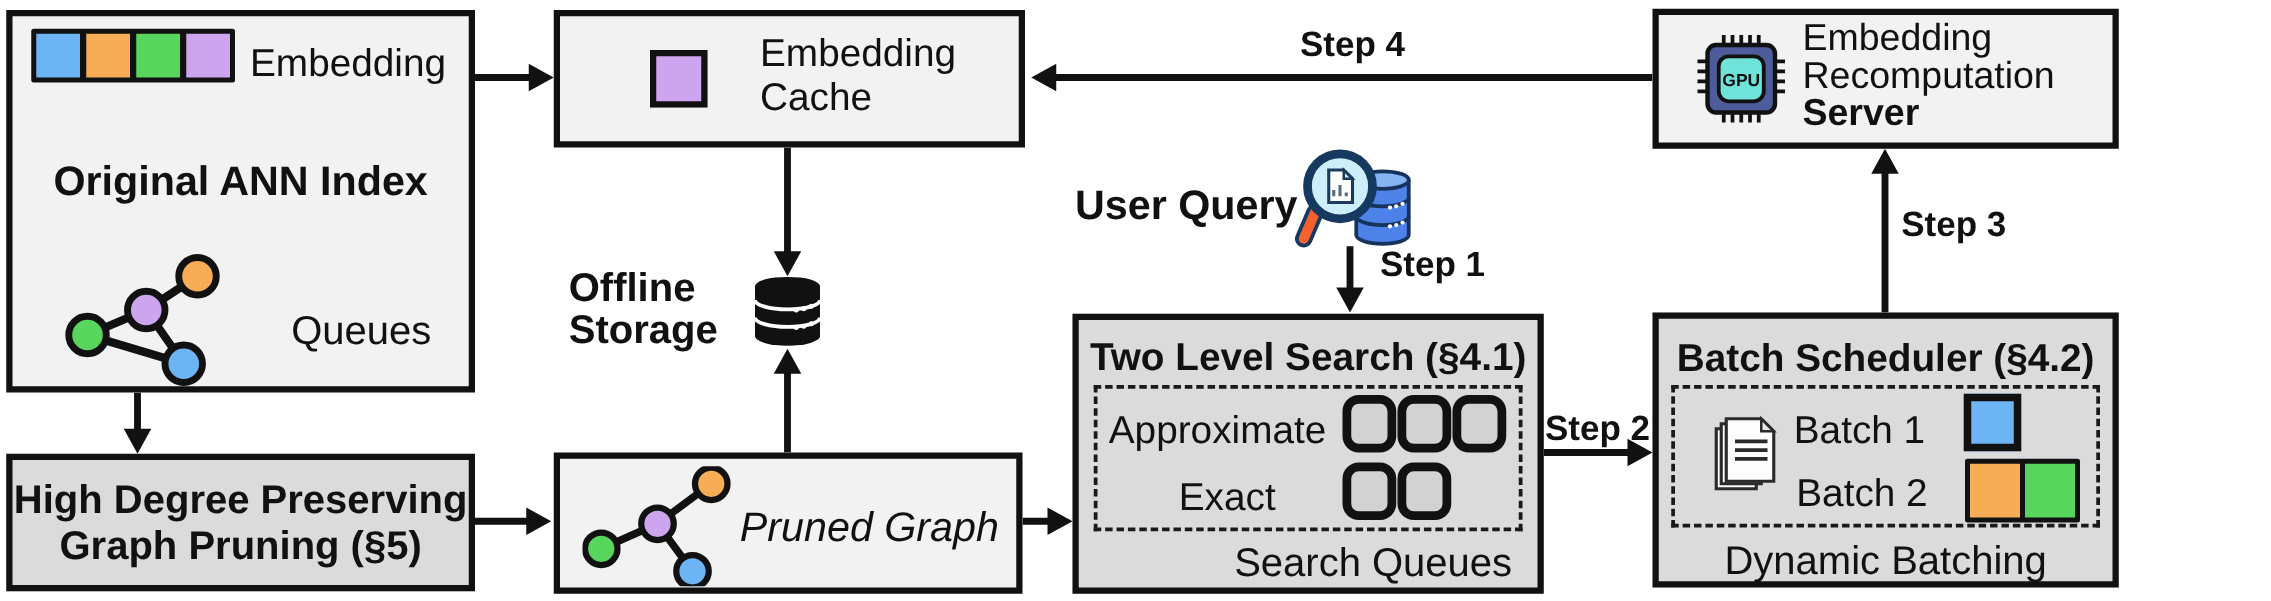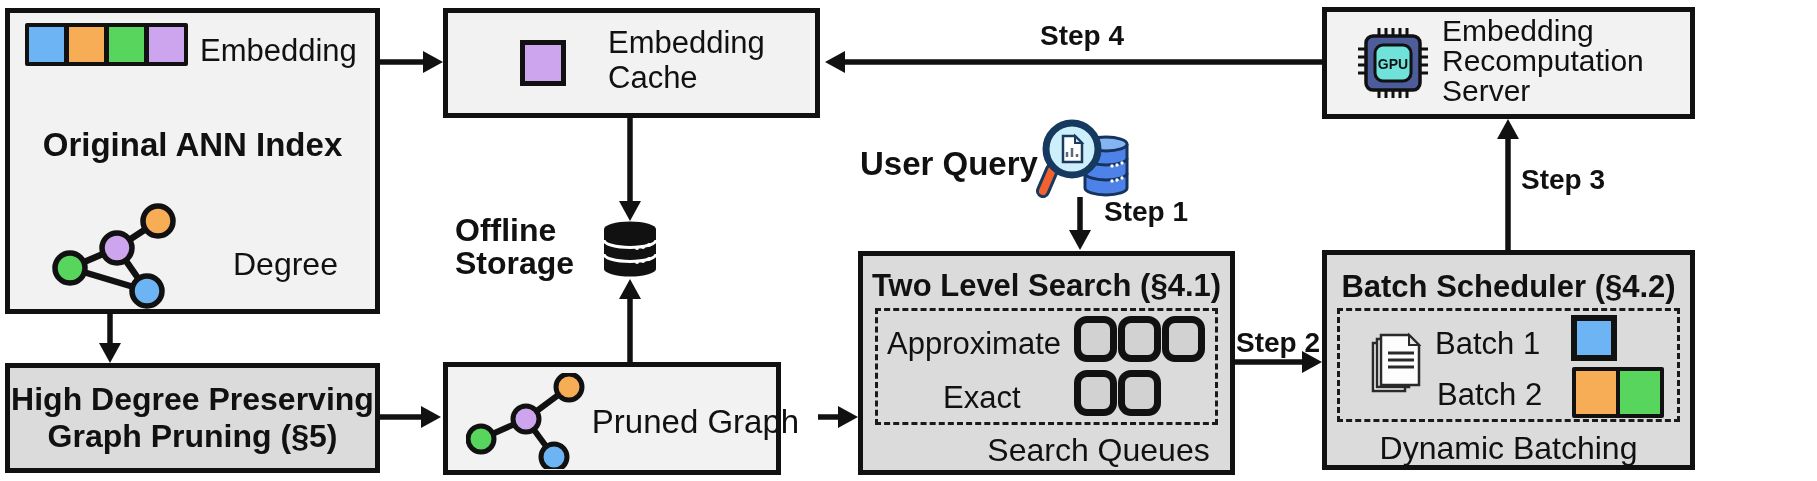--- a/index.html
+++ b/index.html
@@ -87,21 +87,21 @@
         <line x1="77" y1="55" x2="107" y2="98"></line>
         <line x1="30" y1="75" x2="107" y2="98"></line>
       </g>
       <g stroke="#111" stroke-width="5.5">
         <circle cx="118" cy="28" r="15" style="fill:var(--orange);"></circle>
         <circle cx="77" cy="55" r="15" style="fill:var(--purple);"></circle>
         <circle cx="30" cy="75" r="15" style="fill:var(--green);"></circle>
         <circle cx="107" cy="98" r="15" style="fill:var(--blue);"></circle>
       </g>
     </svg>
-    <div class="lbl" style="left:223px;top:233px;font-size:32px;">Degree</div>
+    <div class="lbl" style="left:223px;top:233px;font-size:32px;">Queues</div>
   </div>
 
   <div class="box bg-light" style="left:443px;top:8px;width:377px;height:110px;">
     <div style="position:absolute;left:72px;top:27px;width:46px;height:46px;border:5px solid #111;
                 box-sizing:border-box;background:var(--purple);"></div>
     <div class="lbl" style="left:160px;top:12px;font-size:31px;line-height:35px;white-space:normal;">
       <span style="display:block;">Embedding</span>
       <span style="display:block;">Cache</span>
     </div>
   </div>
@@ -146,21 +146,21 @@
         <line x1="65" y1="40" x2="73" y2="40"></line>
           <line x1="65" y1="48" x2="73" y2="48"></line>
       </g>
       <rect x="11" y="11" width="54" height="54" rx="7" style="fill:var(--gpu_body);" stroke="#111" stroke-width="3.5"></rect>
       <rect x="20" y="20" width="36" height="36" rx="8" style="fill:var(--gpu_core);" stroke="#111" stroke-width="3"></rect>
       <text x="38" y="44" text-anchor="middle" font-size="14" font-weight="bold" fill="#111" font-family="Liberation Sans, sans-serif">GPU</text>
     </svg>
     <div class="lbl" style="left:115px;top:4px;font-size:30px;line-height:30px;white-space:normal;">
       <span style="display:block;">Embedding</span>
       <span style="display:block;">Recomputation</span>
-      <span style="display:block;">Server</span>
+      <span style="display:block;font-weight:bold;">Server</span>
     </div>
   </div>
 
   <div class="lbl bold right" style="left:860px;top:145px;width:172px;font-size:33px;">User Query</div>
   <svg style="position:absolute;left:1036px;top:112px;" width="95" height="92" viewBox="0 0 95 92">
     <g>
       <path d="M49 32 V76 a21 7 0 0 0 42 0 V32" style="fill:var(--query_db);" stroke="#15335c" stroke-width="3"></path>
       <ellipse cx="70" cy="32" rx="21" ry="7" style="fill:var(--query_db_top);" stroke="#15335c" stroke-width="3"></ellipse>
       <path d="M49 46 a21 7 0 0 0 42 0" fill="none" stroke="#15335c" stroke-width="3"></path>
       <path d="M49 61 a21 7 0 0 0 42 0" fill="none" stroke="#15335c" stroke-width="3"></path>
@@ -187,21 +187,21 @@
     </g>
   </svg>
 
   <div class="box bg-dark" style="left:5px;top:363px;width:375px;height:110px;text-decoration:underline;">
     <div class="lbl bold center" style="left:0;top:13px;width:365px;font-size:32px;line-height:37px;white-space:normal;">
       <span style="display:block;">High Degree Preserving</span>
       <span style="display:block;">Graph Pruning (§5)</span>
     </div>
   </div>
 
-  <div class="box bg-light" style="left:443px;top:362px;width:338px;height:113px;">
+  <div class="box bg-light" style="left:443px;top:362px;width:375px;height:113px;font-style:italic;">
     <svg style="position:absolute;left:18px;top:6px;" width="135" height="96" viewBox="0 0 135 96">
       <g stroke="#111" stroke-width="6" stroke-linecap="round">
         <line x1="60" y1="46" x2="103" y2="14"></line>
         <line x1="60" y1="46" x2="15" y2="66"></line>
         <line x1="60" y1="46" x2="88" y2="84"></line>
       </g>
       <g stroke="#111" stroke-width="5">
         <circle cx="103" cy="14" r="13" style="fill:var(--orange);"></circle>
         <circle cx="60" cy="46" r="13" style="fill:var(--purple);"></circle>
         <circle cx="15" cy="66" r="13" style="fill:var(--green);"></circle>

